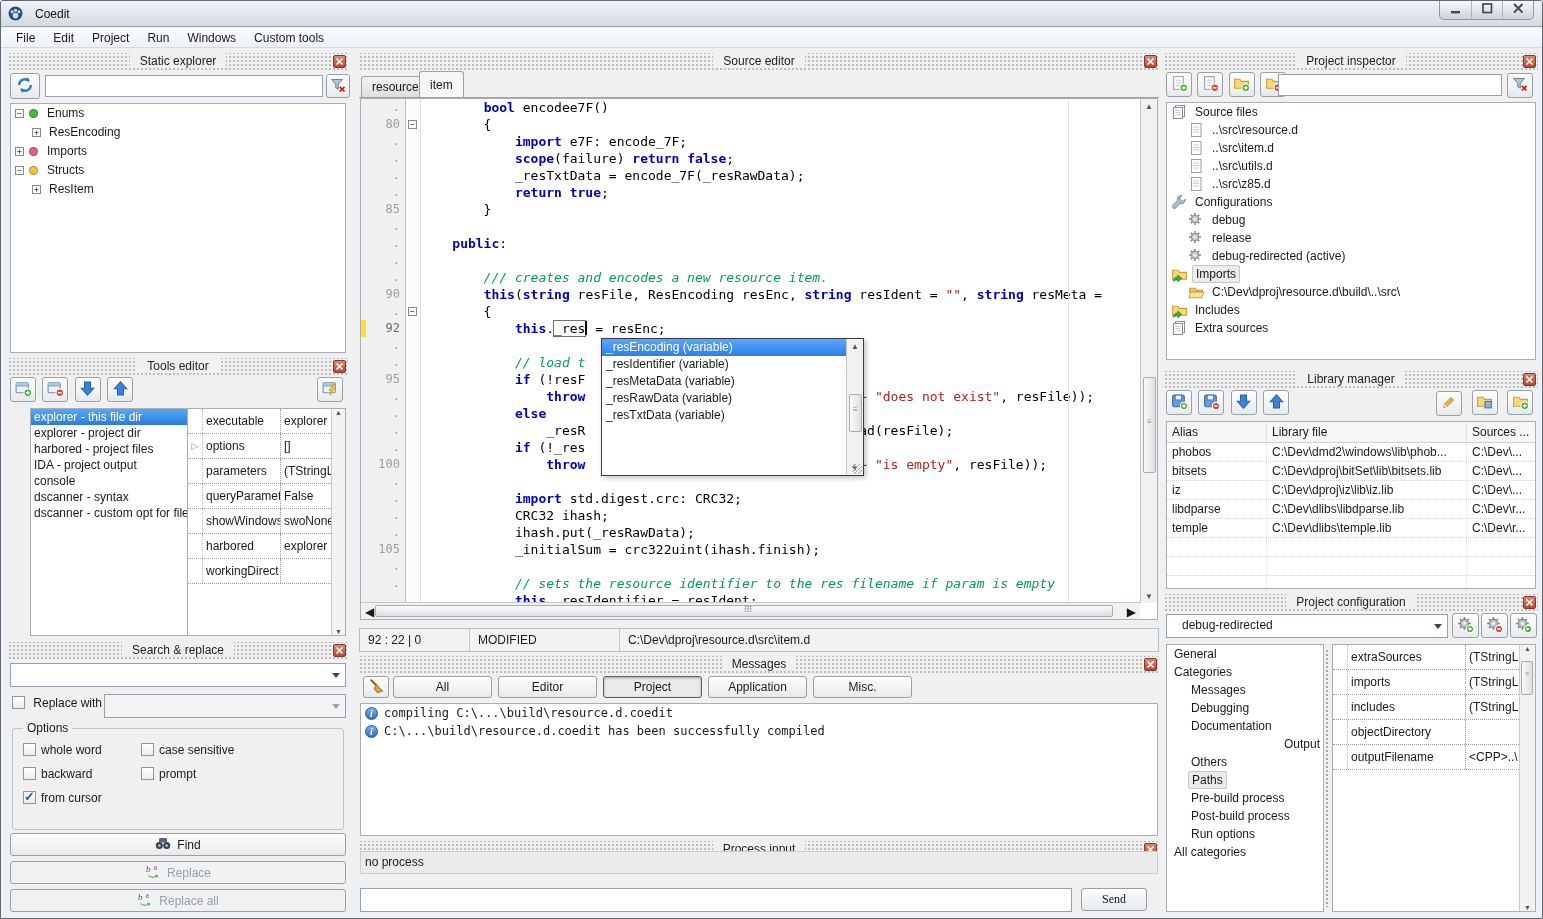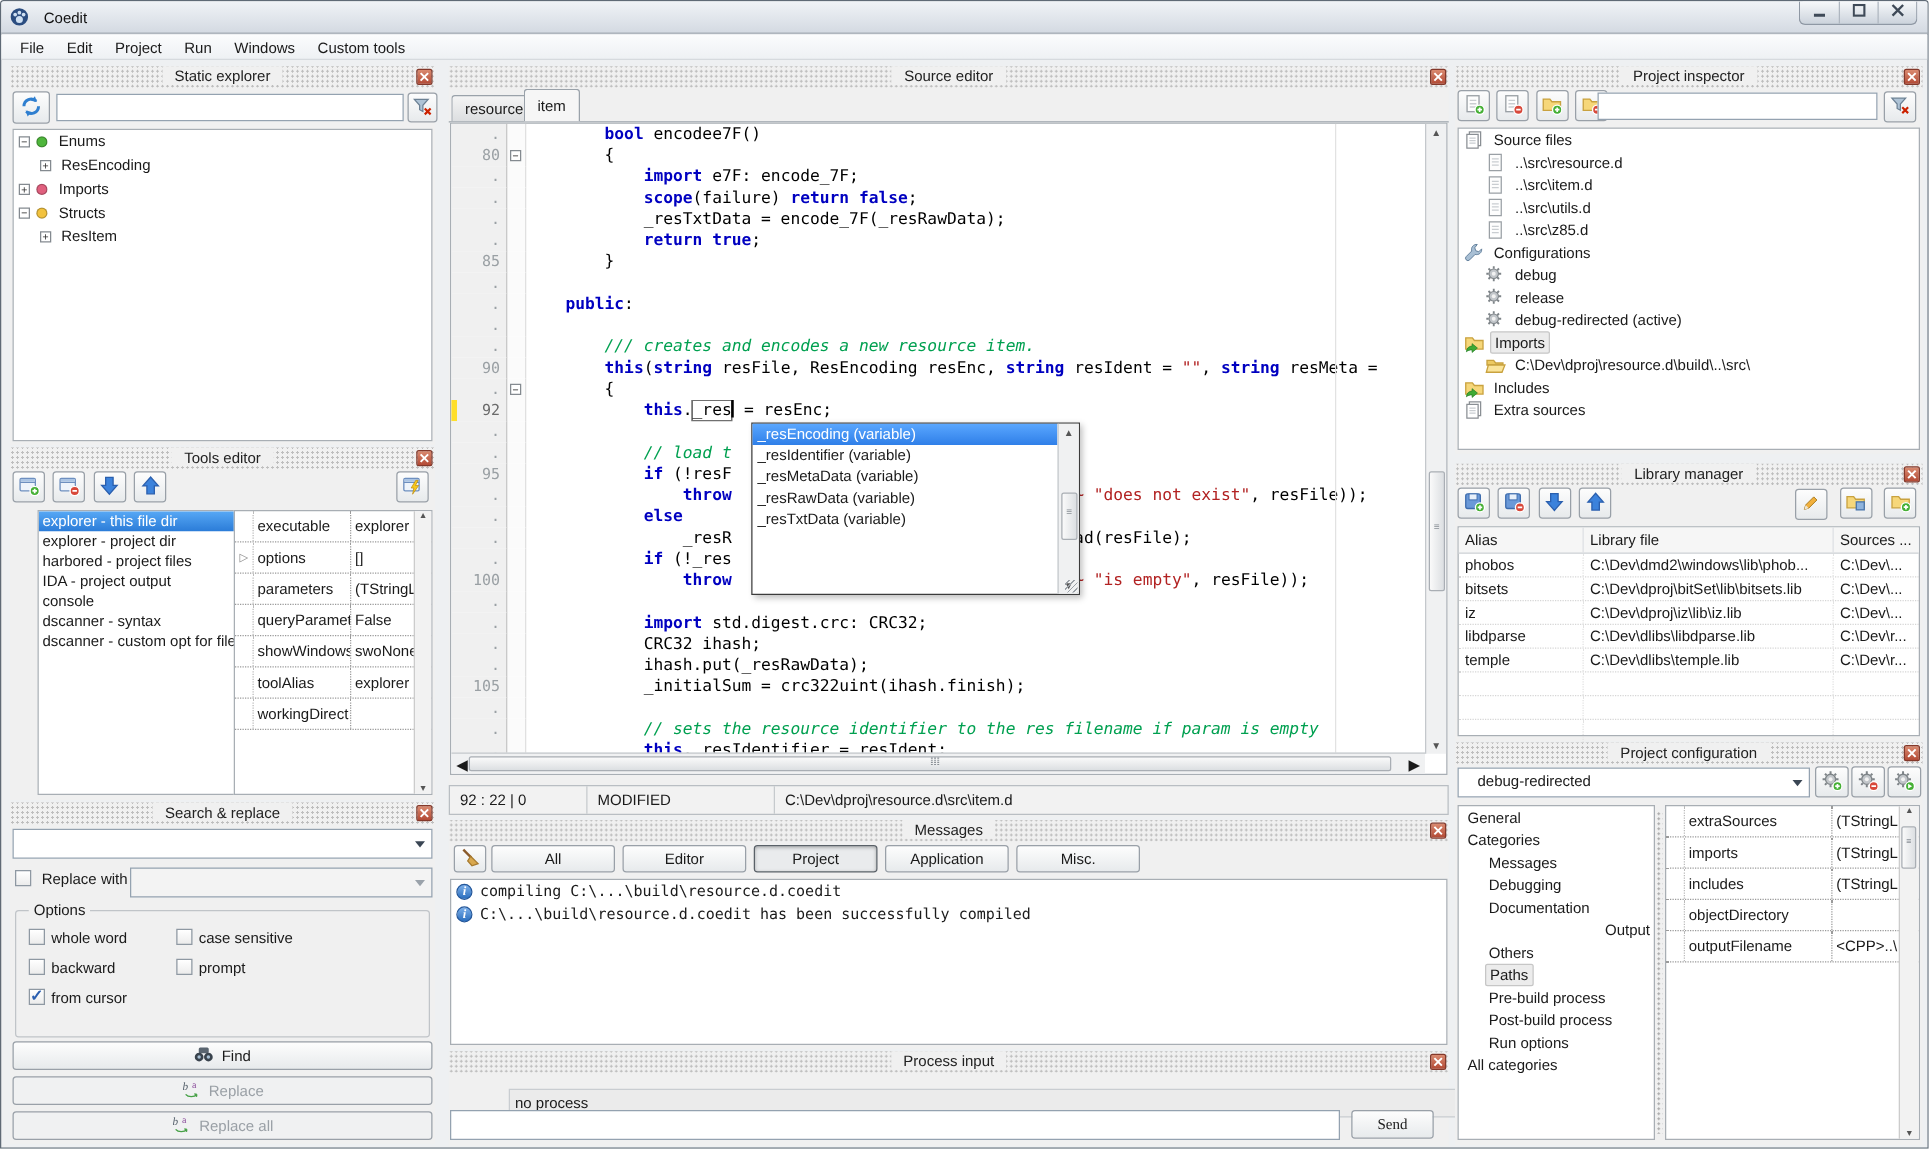--- a/index.html
+++ b/index.html
@@ -151,22 +151,22 @@
   .fbtn.pressed { border:1px solid #5a6168; background:#e9ebed; box-shadow:inset 0 1px 3px rgba(0,0,0,.3); }
   #msg-list { position:absolute; left:1px; top:47px; width:798px; height:133px; }
   .mitem { height:18px; display:flex; align-items:center; padding-left:4px;
            font:12px "DejaVu Sans Mono",monospace; white-space:nowrap; }
   .info-badge { width:13px; height:13px; border-radius:50%; background:linear-gradient(#7db0ea,#2a6ebe);
                 border:1px solid #24579a; color:#fff; font:bold italic 10px "Liberation Serif",serif;
                 display:inline-flex; align-items:center; justify-content:center; margin-right:6px; flex:none; }
 
   
   #p-proc { left:358px; top:840px; width:800px; height:76px; }
-  #proc-status { position:absolute; left:1px; top:30px; width:798px; height:23px; background:#ebebeb;
-                 border:1px solid #c9cdd1; padding:3px 0 0 4px;margin-left:47px; }
+  #proc-status { position:absolute; left:1px; top:10px; width:798px; height:23px; background:#ebebeb;
+                 border:1px solid #c9cdd1; padding:3px 0 0 4px; }
   #proc-input { position:absolute; left:1px; top:47px; width:712px; height:24px; }
   #proc-send { position:absolute; left:722px; top:47px; width:66px; height:23px;font-family:Liberation Serif, serif; }
 
   
   #p-insp { left:1163px; top:52px; width:374px; height:310px; }
   #p-insp .bar { position:absolute; left:2px; top:19px; width:370px; height:27px; }
   #p-insp .bar .tbtn { width:26px; height:25px; margin-right:2px; }
   #pi-input { position:absolute; left:112px; top:2px; width:224px; }
   #pi-filter { position:absolute; left:341px; top:1px; width:26px; height:24px; }
   #pi-tree { position:absolute; left:2px; top:49px; width:370px; height:258px; }
@@ -371,21 +371,21 @@
             <div class="grid-name">queryParamet</div>
             <div class="grid-val">False</div>
           </div>
           <div class="grid-row">
             <div class="grid-arrow"></div>
             <div class="grid-name">showWindows</div>
             <div class="grid-val">swoNone</div>
           </div>
           <div class="grid-row">
             <div class="grid-arrow"></div>
-            <div class="grid-name">toolAlias</div>
+            <div class="grid-name">harbored</div>
             <div class="grid-val">explorer</div>
           </div>
           <div class="grid-row">
             <div class="grid-arrow"></div>
             <div class="grid-name">workingDirect</div>
             <div class="grid-val"></div>
           </div>
         </div>
       <div class="gridscroll">
           <span>▲</span>

